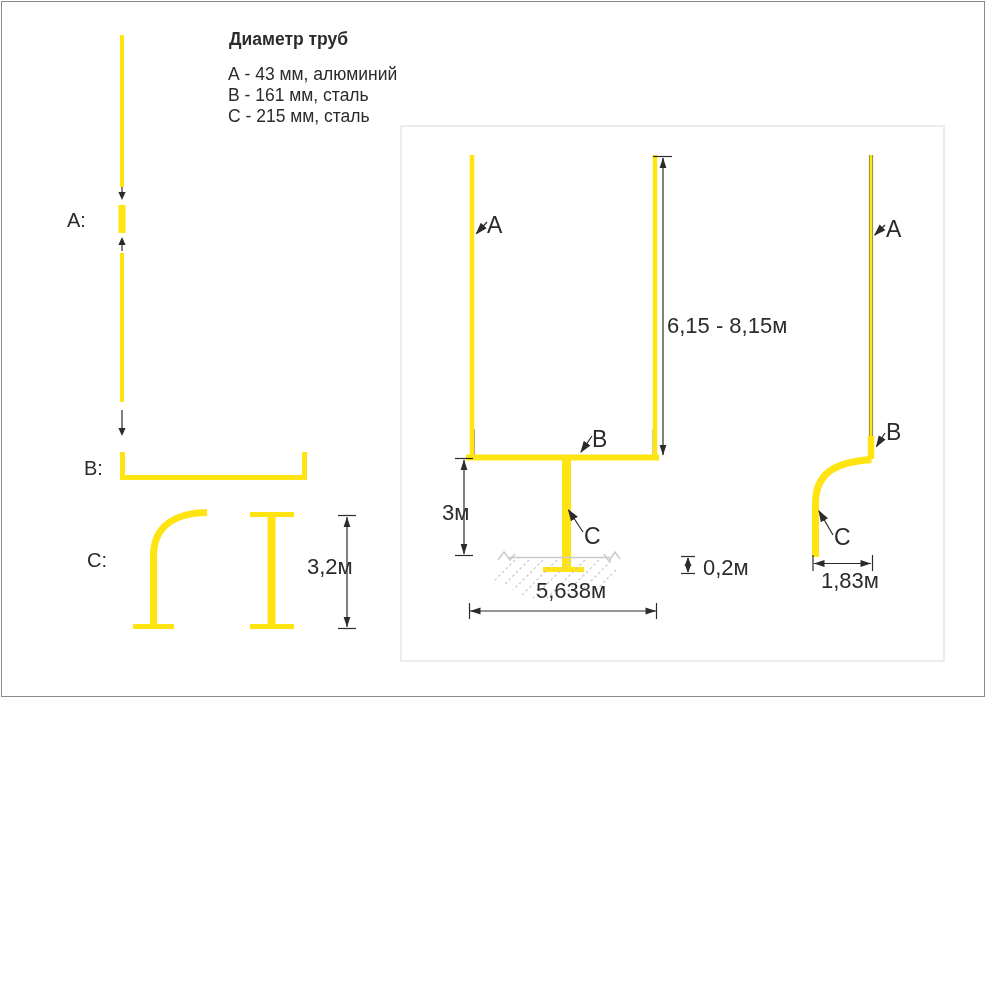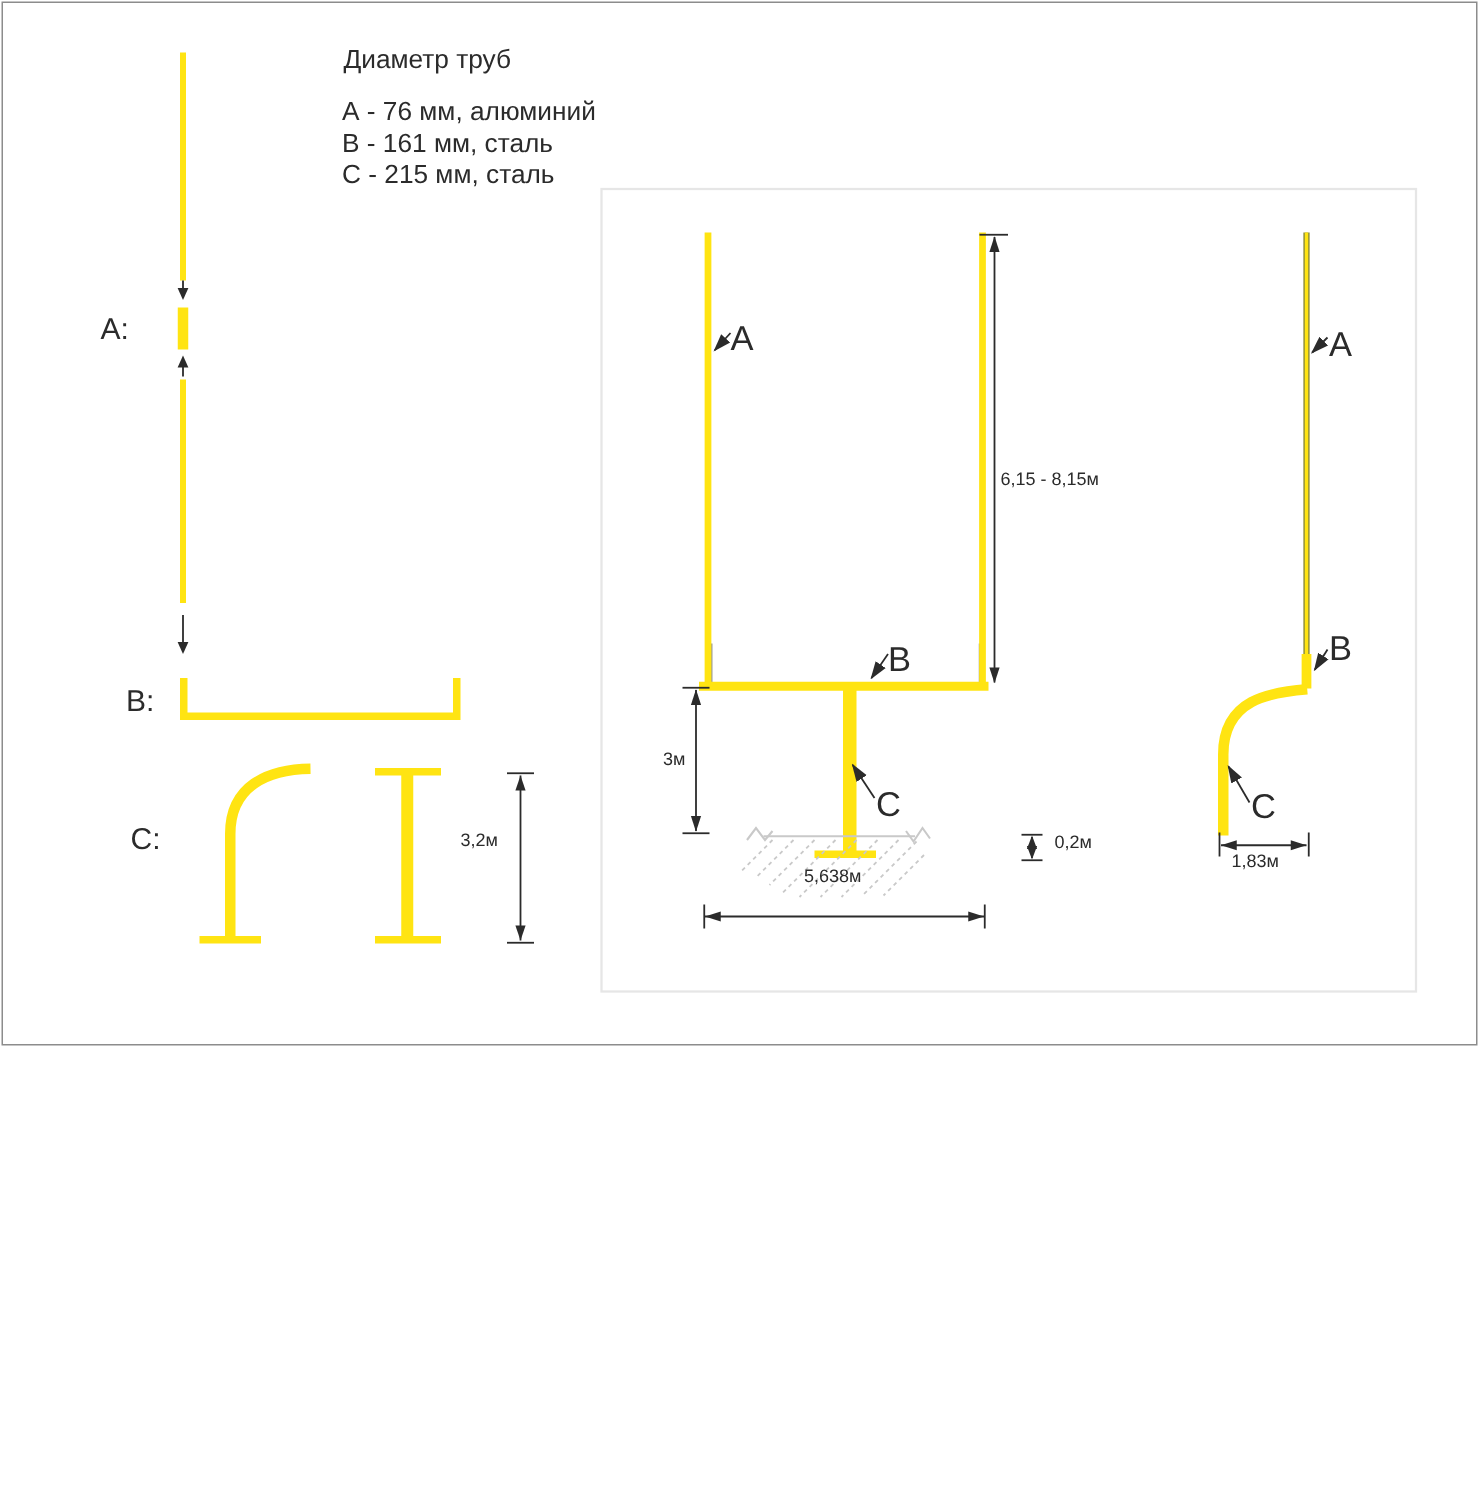--- a/index.html
+++ b/index.html
@@ -18,21 +18,21 @@
   svg{position:absolute;left:0;top:0;}
   .pipe{stroke:var(--pipe);fill:none;}
   .pipe-outline{stroke:#90903a;fill:none;}
   .thin{stroke:var(--ink);stroke-width:1.2;fill:none;}
   .ah{fill:var(--ink);stroke:none;}
   .ext{stroke:#9a9a9a;stroke-width:1;fill:none;}
   .gnd{stroke:var(--ground);stroke-width:1.4;fill:none;}
   .hatch{stroke:var(--ground);stroke-width:1.2;stroke-dasharray:2.6 2.6;fill:none;}
   .boxline{stroke:var(--box_border);stroke-width:1.5;fill:#ffffff;}
   .lbl{position:absolute;color:var(--ink);line-height:1.15;white-space:nowrap;}
-  .s17{font-size:12px;}
+  .s17{font-size:22px;}
   .s18{font-size:17.5px;}
   .s20{font-size:20px;}
   .s23{font-size:23px;}
 </style>
 </head>
 <body>
 
 <div id="canvas">
 
   <div id="page-frame"></div>
@@ -133,22 +133,22 @@
       <line class="thin" x1="814" y1="563.5" x2="871" y2="563.5"></line>
       <polygon class="ah" points="824.5,560.1 824.5,566.9 814,563.5"></polygon>
       <polygon class="ah" points="860.5,560.1 860.5,566.9 871,563.5"></polygon>
 
       <path class="thin" marker-end="url(#arr)" d="M885 225 L874.8 235"></path>
       <path class="thin" marker-end="url(#arr)" d="M885 433 L876.5 446.5"></path>
       <path class="thin" marker-end="url(#arr)" d="M833 535 L819 511"></path>
     </g>
   </svg>
 
-  <div class="lbl s18" style="left:229px;top:29px;">Диаметр труб</div>
-  <div class="lbl s18" style="left:228px;top:64px;">А - 76 мм, алюминий</div>
+  <div class="lbl s18" style="left:229px;top:29px;font-weight:bold;">Диаметр труб</div>
+  <div class="lbl s18" style="left:228px;top:64px;">А - 43 мм, алюминий</div>
   <div class="lbl s18" style="left:228px;top:85px;">В - 161 мм, сталь</div>
   <div class="lbl s18" style="left:228px;top:106px;">С - 215 мм, сталь</div>
 
   <div class="lbl s20" style="left:67px;top:209px;">А:</div>
   <div class="lbl s20" style="left:84px;top:457px;">В:</div>
   <div class="lbl s20" style="left:87px;top:549px;">С:</div>
   <div class="lbl s17" style="left:307px;top:554px;text-align:right;">3,2м</div>
 
   <div class="lbl s23" style="left:487px;top:212px;">A</div>
   <div class="lbl s23" style="left:592px;top:426px;">B</div>

